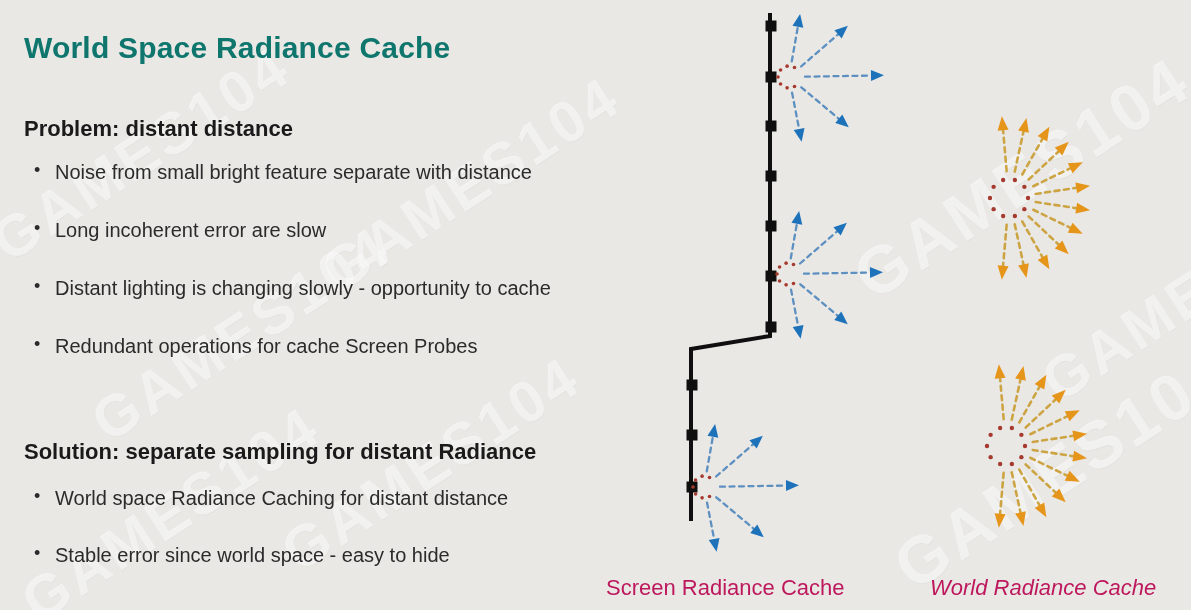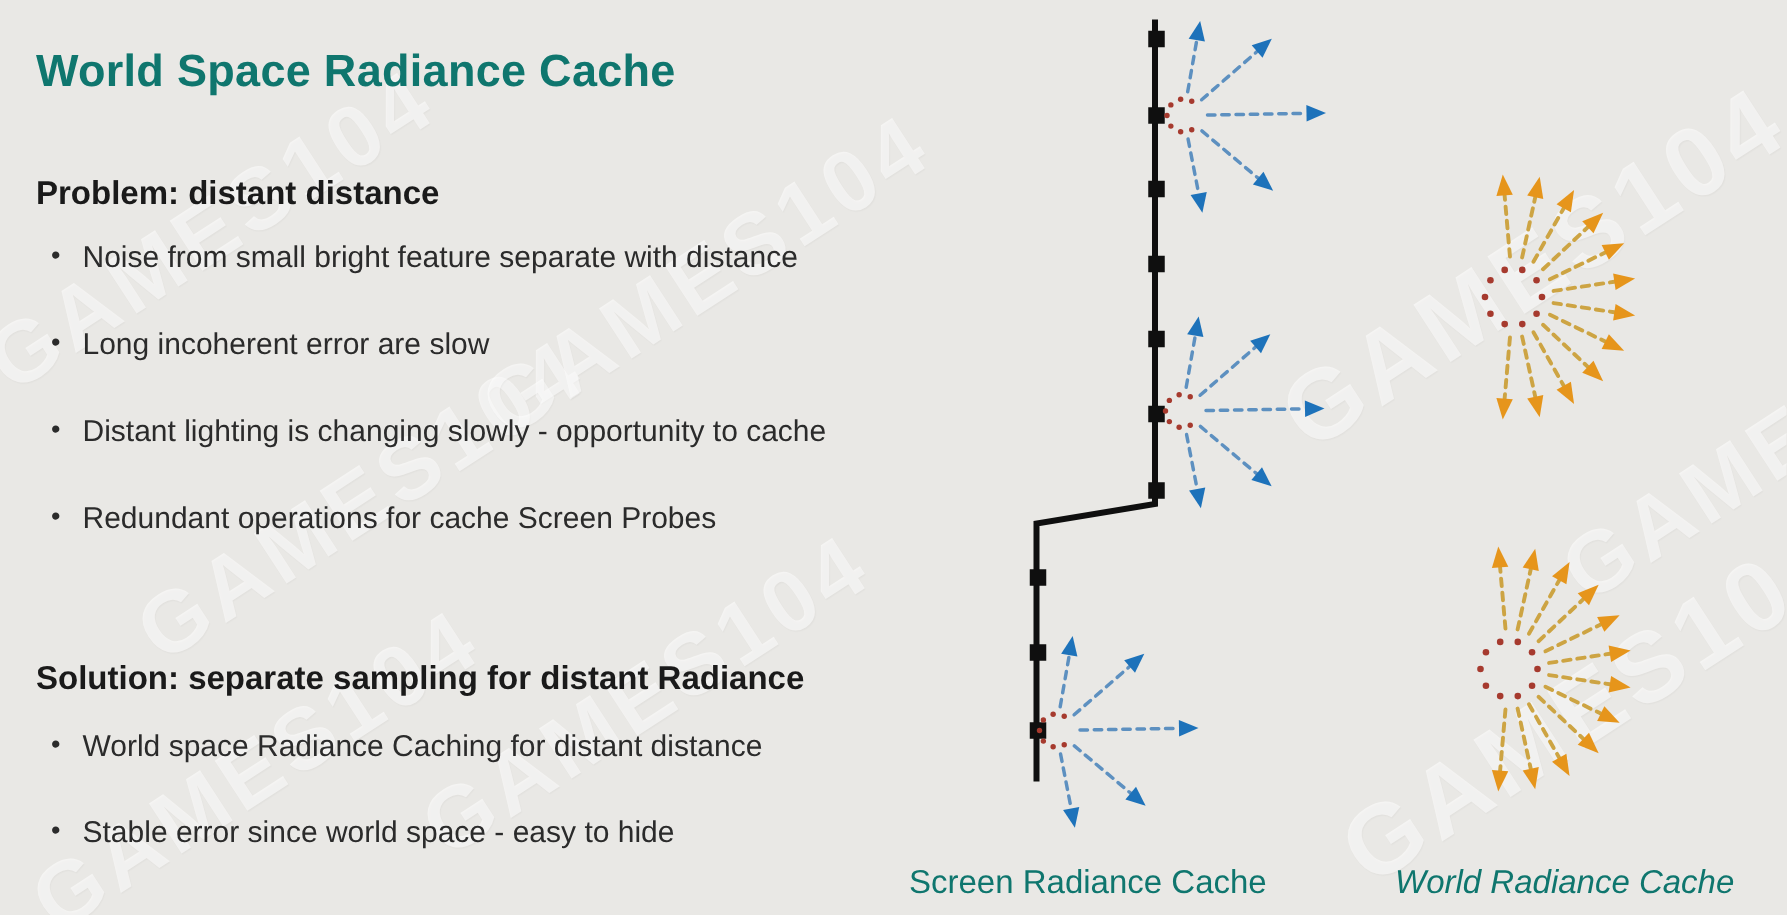--- a/index.html
+++ b/index.html
@@ -26,21 +26,21 @@
   #problem-heading{top:98px;}
   #solution-heading{top:421px;}
   .bullet-row{
     position:absolute;left:34px;display:flex;align-items:flex-start;
     font-size:20px;color:#2b2b2b;line-height:1.2;
   }
   .bullet-dot{width:21px;flex:0 0 21px;font-size:18px;color:#2b2b2b;}
   #pb0{top:160px;} #pb1{top:218px;} #pb2{top:276px;} #pb3{top:334px;}
   #sb0{top:486px;} #sb1{top:543px;}
   .caption{
-    position:absolute;top:575px;font-size:22px;color:#0f766e;white-space:nowrap;
+    position:absolute;top:575px;font-size:22px;color:#be185d;white-space:nowrap;
   }
   #caption-screen{left:606px;}
   #caption-world{left:930px;font-style:italic;}
   #diagram{position:absolute;left:0;top:0;}
 </style>
 </head>
 <body>
 
 <div class="wm-layer">
   <span class="wm" style="left:-30px;top:120px;font-size:58px;">GAMES104</span>

